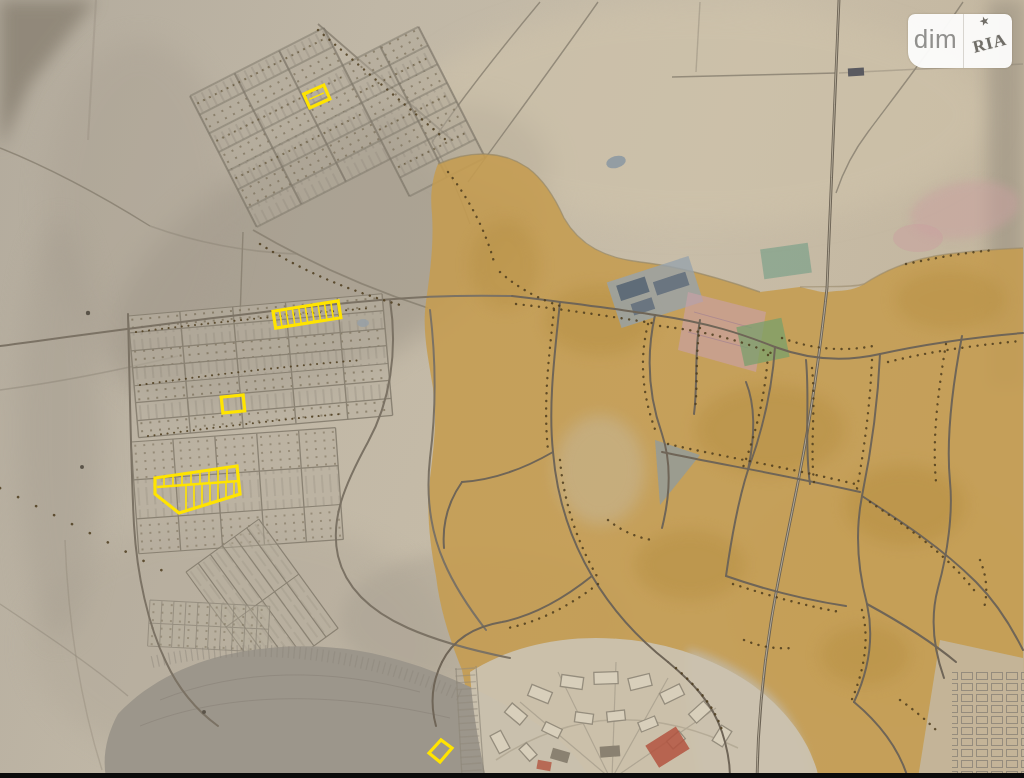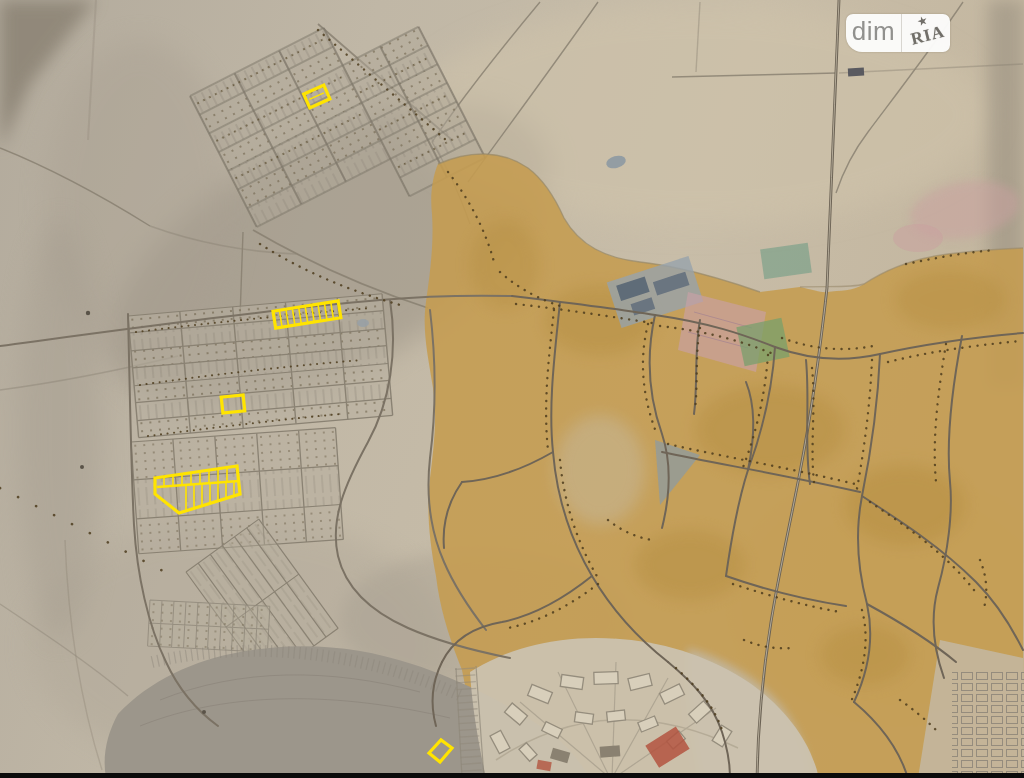--- a/index.html
+++ b/index.html
@@ -3,21 +3,21 @@
 <meta charset="utf-8">
 <style>
   html,body{margin:0;padding:0;background:#222;}
   .stage{
     position:relative;width:1024px;height:778px;overflow:hidden;
     background:#c0b7a5;font-family:"Liberation Sans",sans-serif;
   }
   .stage svg{position:absolute;left:0;top:0;display:block;}
   
   .watermark{
-    position:absolute;left:846px;top:14px;width:104px;height:38px;
+    position:absolute;left:908px;top:14px;width:104px;height:54px;
     display:flex;border-radius:7px 7px 7px 16px;overflow:hidden;
     background:#fcfcfb;opacity:.96;box-shadow:0 0 2px rgba(90,80,60,.35);
   }
   .wm-cell{display:flex;align-items:center;justify-content:center;height:100%;}
   .wm-left{width:55px;border-right:1px solid #d9d7d2;}
   .wm-left span{
     font-family:"Liberation Sans",sans-serif;font-size:26px;line-height:1;
     color:#8f8f8d;letter-spacing:.5px;transform:translateY(-2px);
   }
   .wm-right{width:48px;position:relative;}

